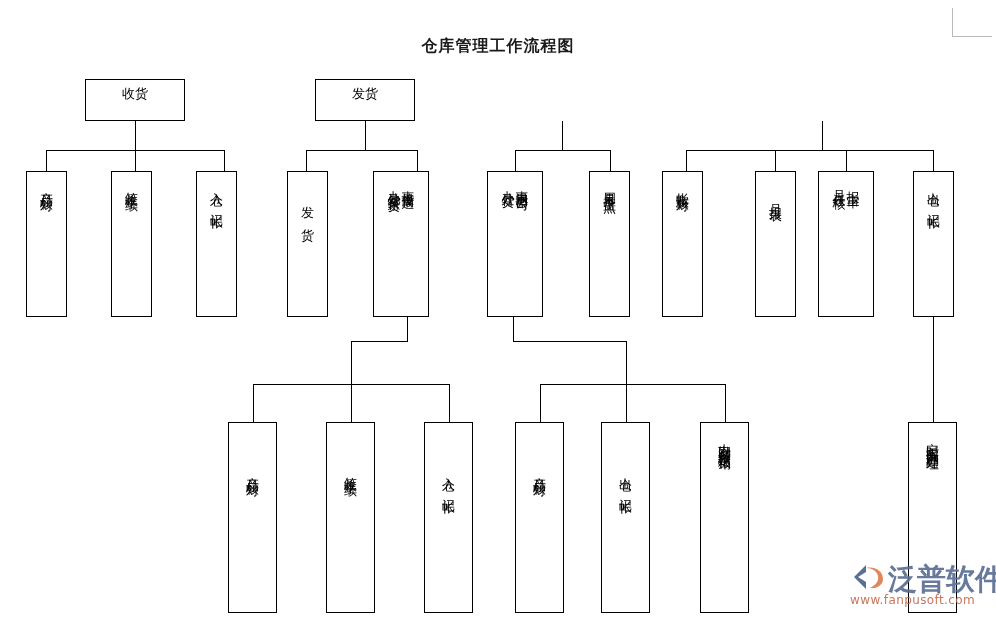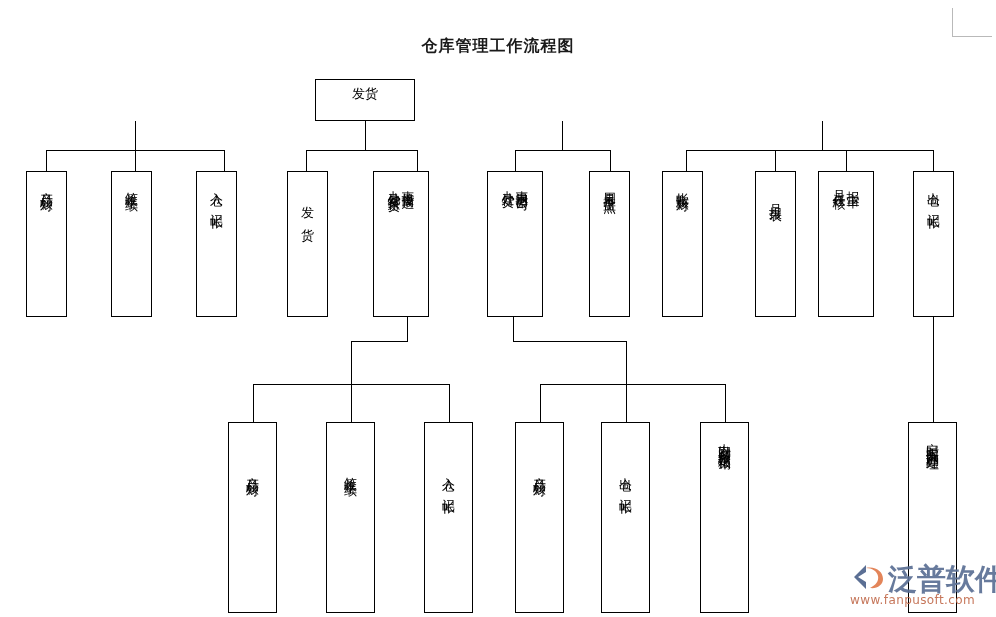--- a/index.html
+++ b/index.html
@@ -117,20 +117,23 @@
 
 <div id="canvas">
 
   <div class="corner" style="left:952px;top:8px;width:40px;height:30px;">
     <div class="cv" style="left:0;top:0;height:28px;"></div>
     <div class="ch" style="left:0;top:28px;width:40px;"></div>
   </div>
 
   <div class="title">仓库管理工作流程图</div>
 
+  <div class="node" style="left:85px;top:79px;width:100px;height:42px;">
+    <div class="lbl-h">收货</div>
+  </div>
 
   <div class="node" style="left:315px;top:79px;width:100px;height:42px;">
     <div class="lbl-h">发货</div>
   </div>
 
 
 
   <div class="ln v" style="left:135px;top:121px;height:29px;"></div>
   <div class="ln h" style="left:46px;top:150px;width:179px;"></div>
   <div class="ln v" style="left:46px;top:150px;height:21px;"></div>

